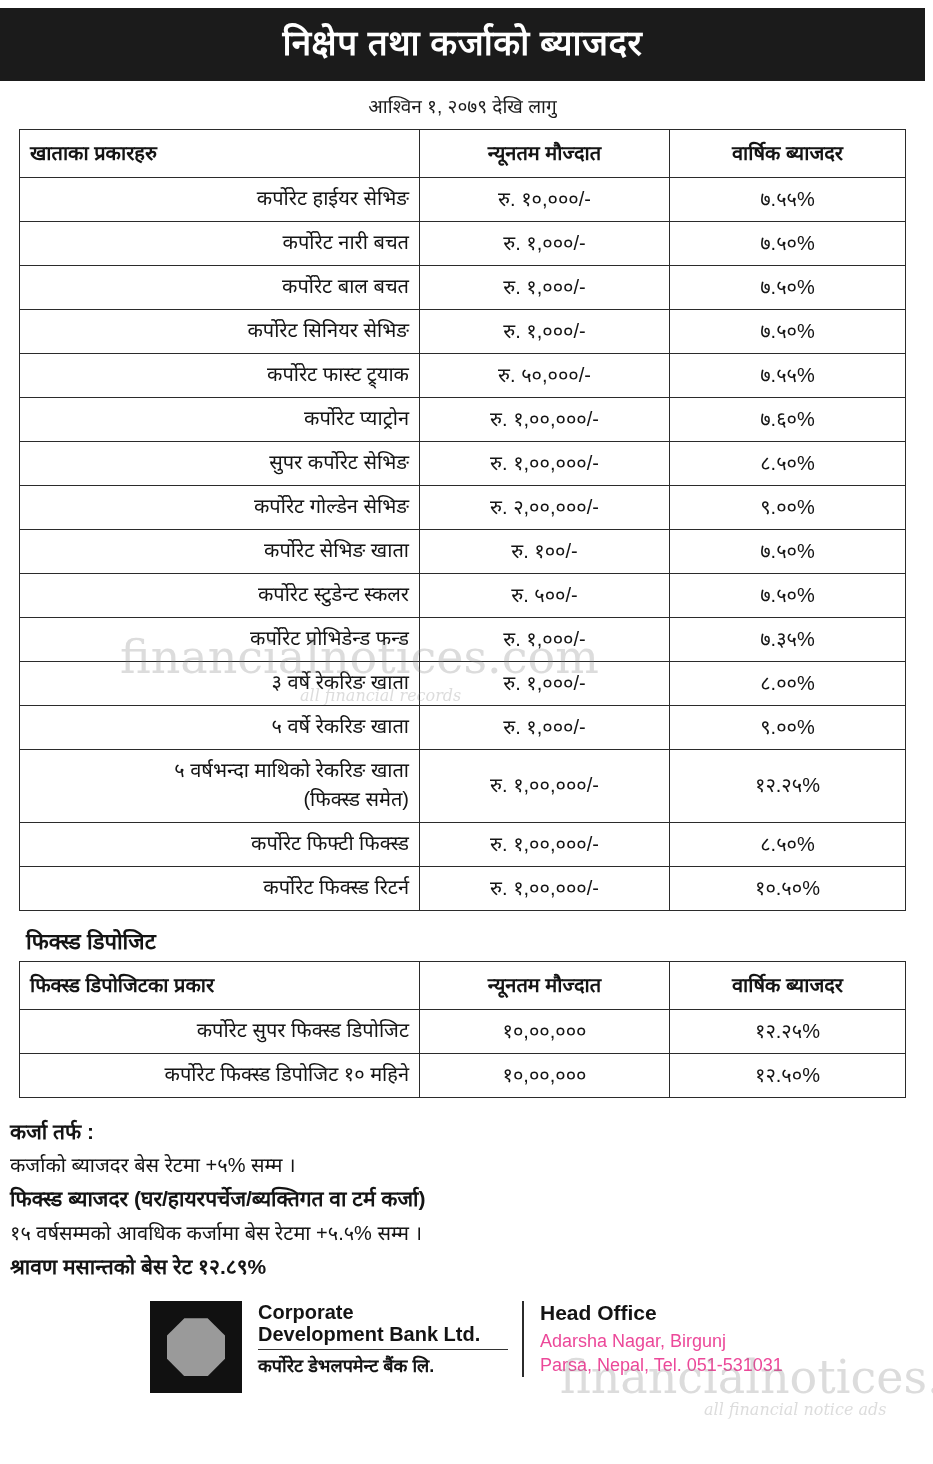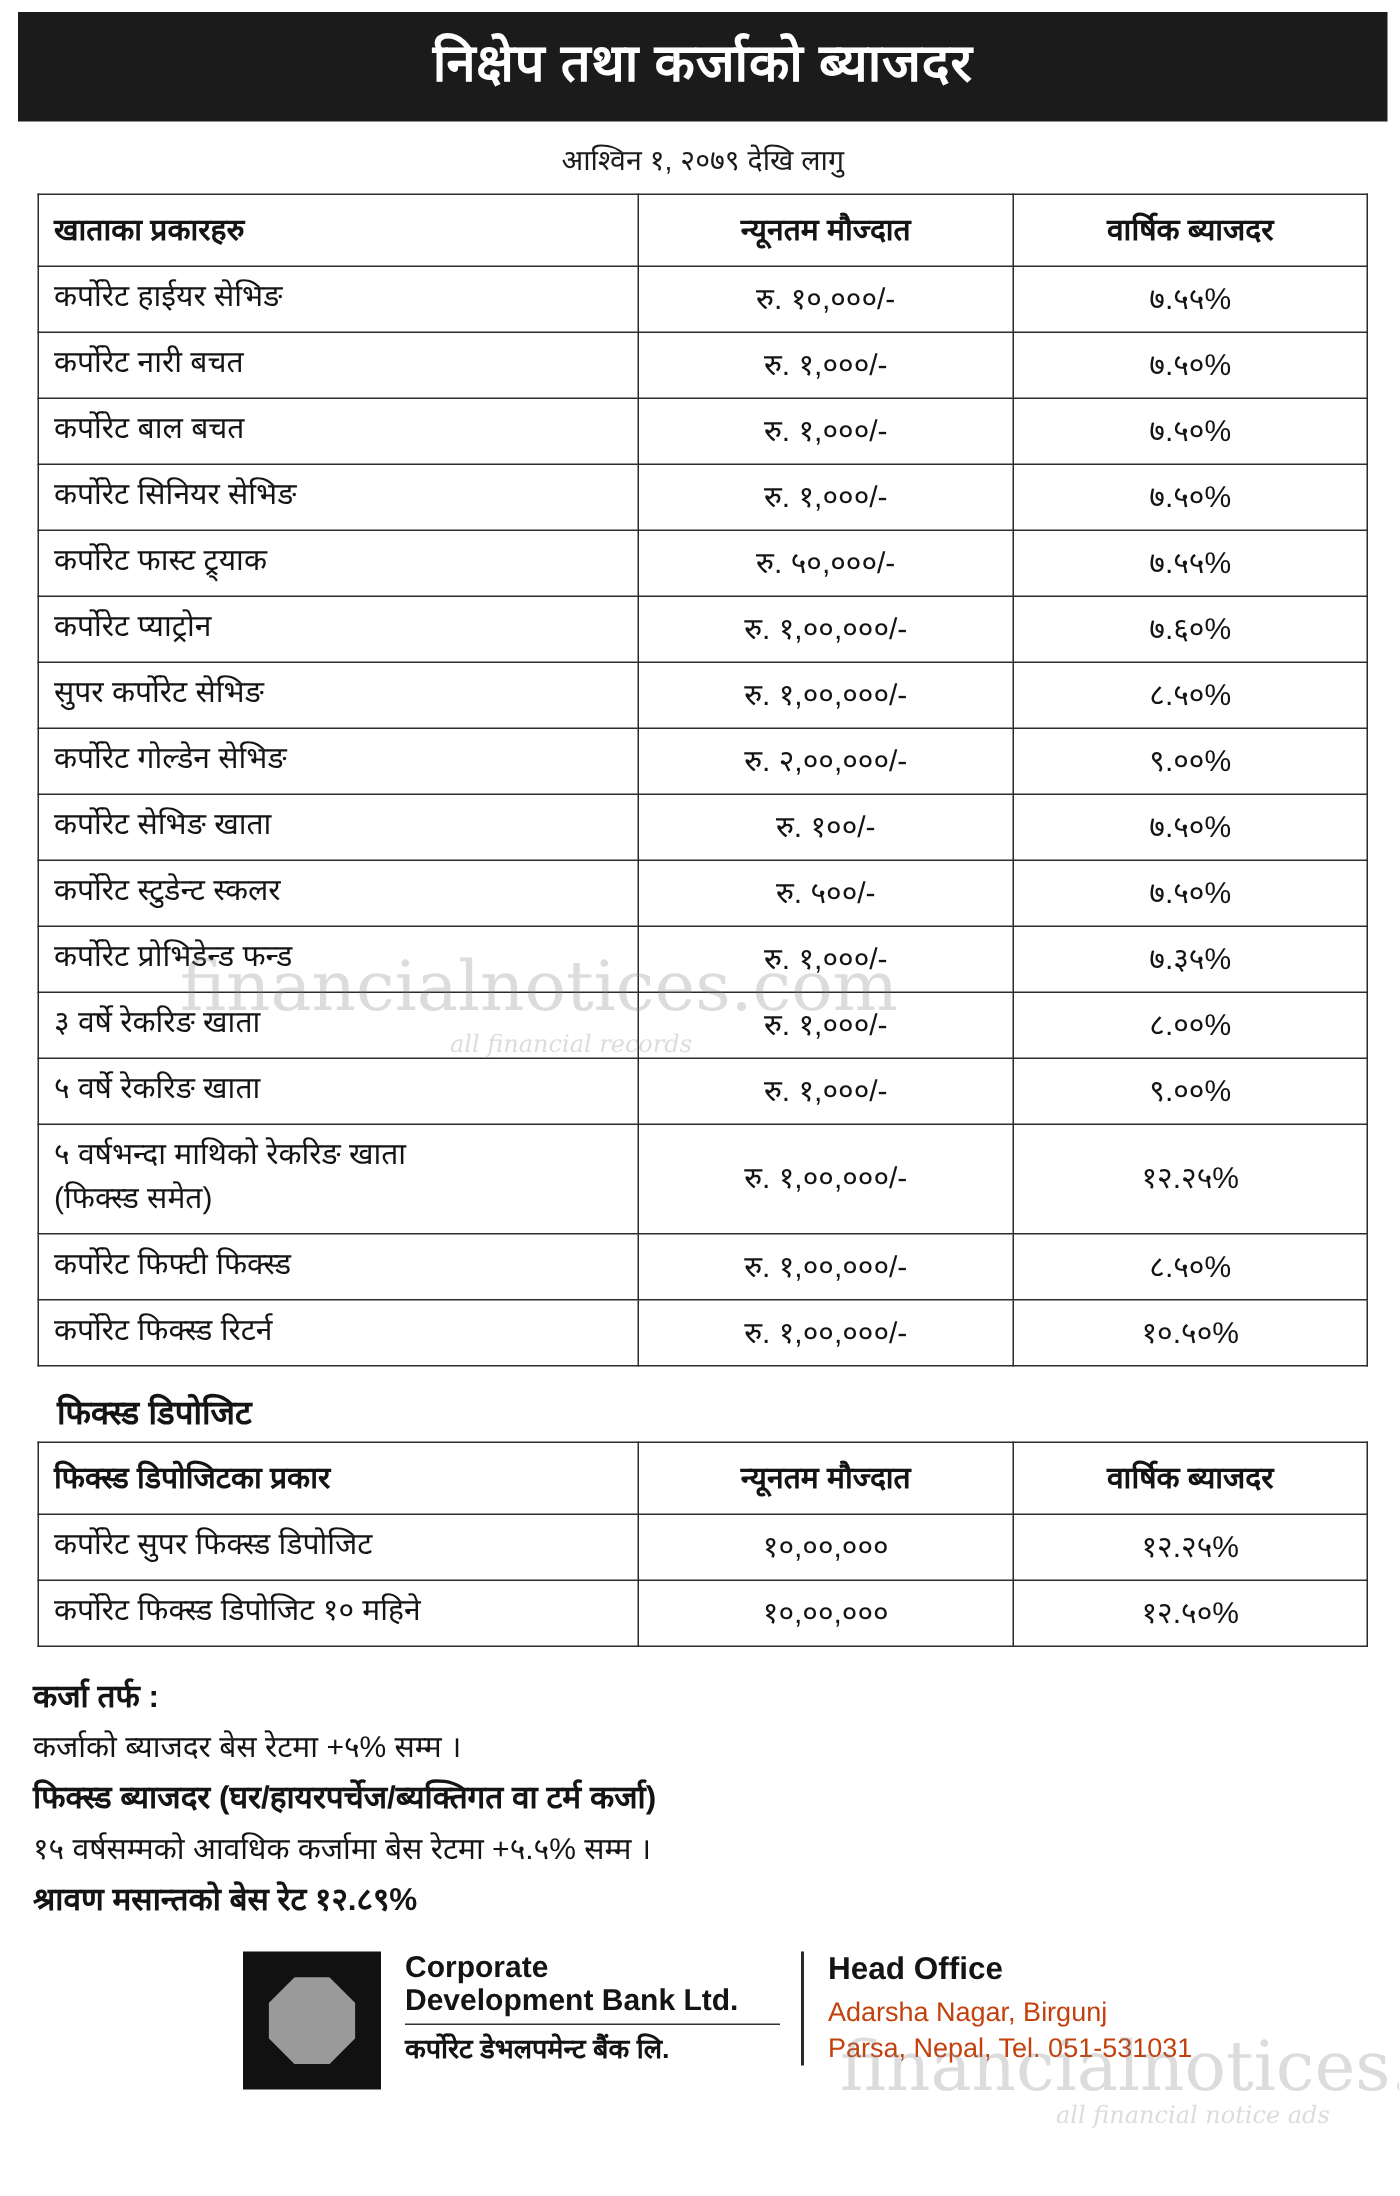--- a/index.html
+++ b/index.html
@@ -10,21 +10,21 @@
   body {
     font-family: "Liberation Sans", sans-serif;
   }
   .page {
     position: relative;
     width: 933px;
     height: 1464px;
     background: #ffffff;
     overflow: hidden;
     box-sizing: border-box;
-    padding: 8px 8px 0 12px;
+    padding: 8px 8px 0 0;
   }
   .banner {
     background: #1b1b1b;
     color: #ffffff;
     text-align: center;
     padding: 16px 0 18px 0;
     letter-spacing: 0.5px;
   }
   .banner-title {
     font-size: 35px;
@@ -60,21 +60,21 @@
     padding-top: 9px;
     padding-bottom: 11px;
   }
   table.rate-table th.col-type {
     text-align: left;
   }
   col.c1 { width: 400px; }
   col.c2 { width: 250px; }
   col.c3 { width: 236px; }
   td.type {
-    text-align: left;
+    text-align: right;
     white-space: pre-line;
     line-height: 1.45;
   }
   td.amount, td.rate {
     text-align: center;
   }
   .section-label {
     font-size: 22px;
     font-weight: bold;
     color: #141414;
@@ -137,21 +137,21 @@
     margin-left: 16px;
   }
   .office-title {
     font-size: 21px;
     font-weight: bold;
     color: #141414;
     margin-bottom: 4px;
   }
   .office-line {
     font-size: 18px;
-    color: #c2410c;
+    color: #ec4899;
     line-height: 1.35;
   }
   .wm {
     position: absolute;
     color: rgba(130,130,130,0.28);
     font-size: 46px;
     pointer-events: none;
     white-space: nowrap;
     font-family: "DejaVu Serif", serif;
   }

